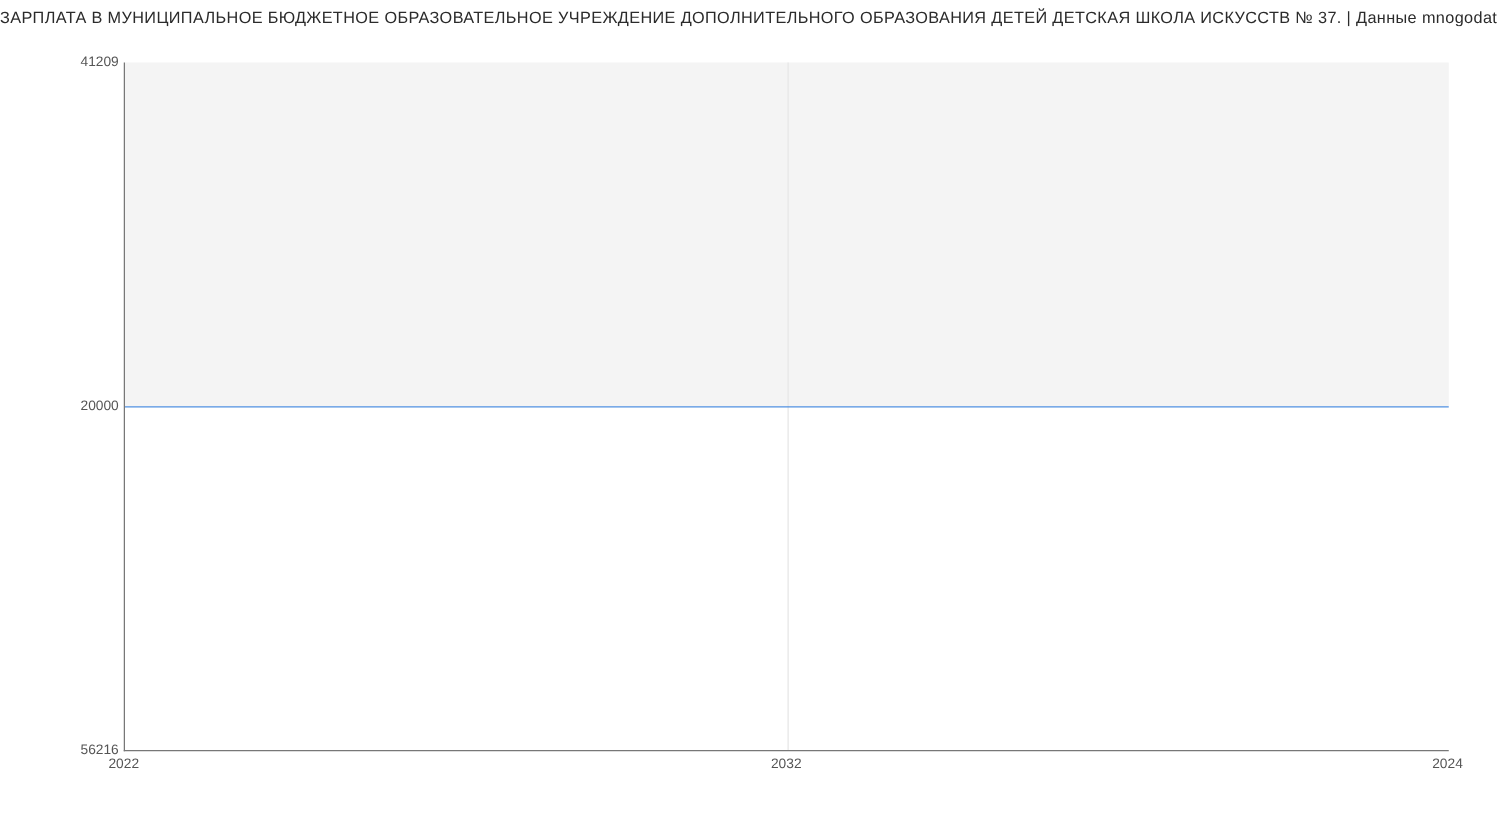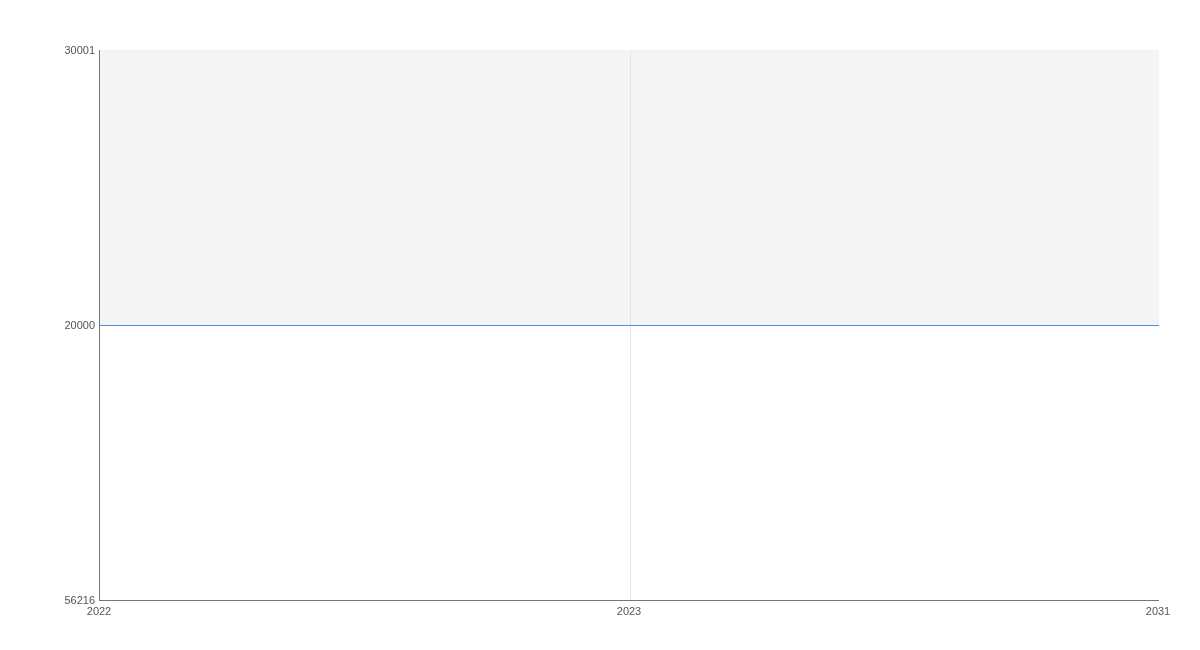--- a/index.html
+++ b/index.html
@@ -80,32 +80,33 @@
     width: 100%;
     height: 0;
     border-top: 1.5px solid #4f8fe0;
   }
 </style>
 </head>
 <body>
 
 <div class="chart">
 
+  <div class="title">ЗАРПЛАТА В МУНИЦИПАЛЬНОЕ БЮДЖЕТНОЕ ОБРАЗОВАТЕЛЬНОЕ УЧРЕЖДЕНИЕ ДОПОЛНИТЕЛЬНОГО ОБРАЗОВАНИЯ ДЕТЕЙ ДЕТСКАЯ ШКОЛА ИСКУССТВ № 37. | Данные mnogodat</div>
 
   <div class="plot">
 
     <div class="band-upper" style="top:0; height:50%;"></div>
     <div class="band-lower" style="top:50%; height:50%;"></div>
 
     <div class="x-grid" style="left:50%;"></div>
 
     <div class="series-line" style="top:50%;"></div>
   </div>
 
-  <div class="y-tick" style="top:50px;">30001</div>
+  <div class="y-tick" style="top:50px;">41209</div>
   <div class="y-tick" style="top:325px;">20000</div>
   <div class="y-tick" style="top:600px;">56216</div>
 
   <div class="x-tick" style="left:99px;">2022</div>
-  <div class="x-tick" style="left:629px;">2023</div>
-  <div class="x-tick" style="left:1158px;">2031</div>
+  <div class="x-tick" style="left:629px;">2032</div>
+  <div class="x-tick" style="left:1158px;">2024</div>
 
 </div>
 
 </body></html>

